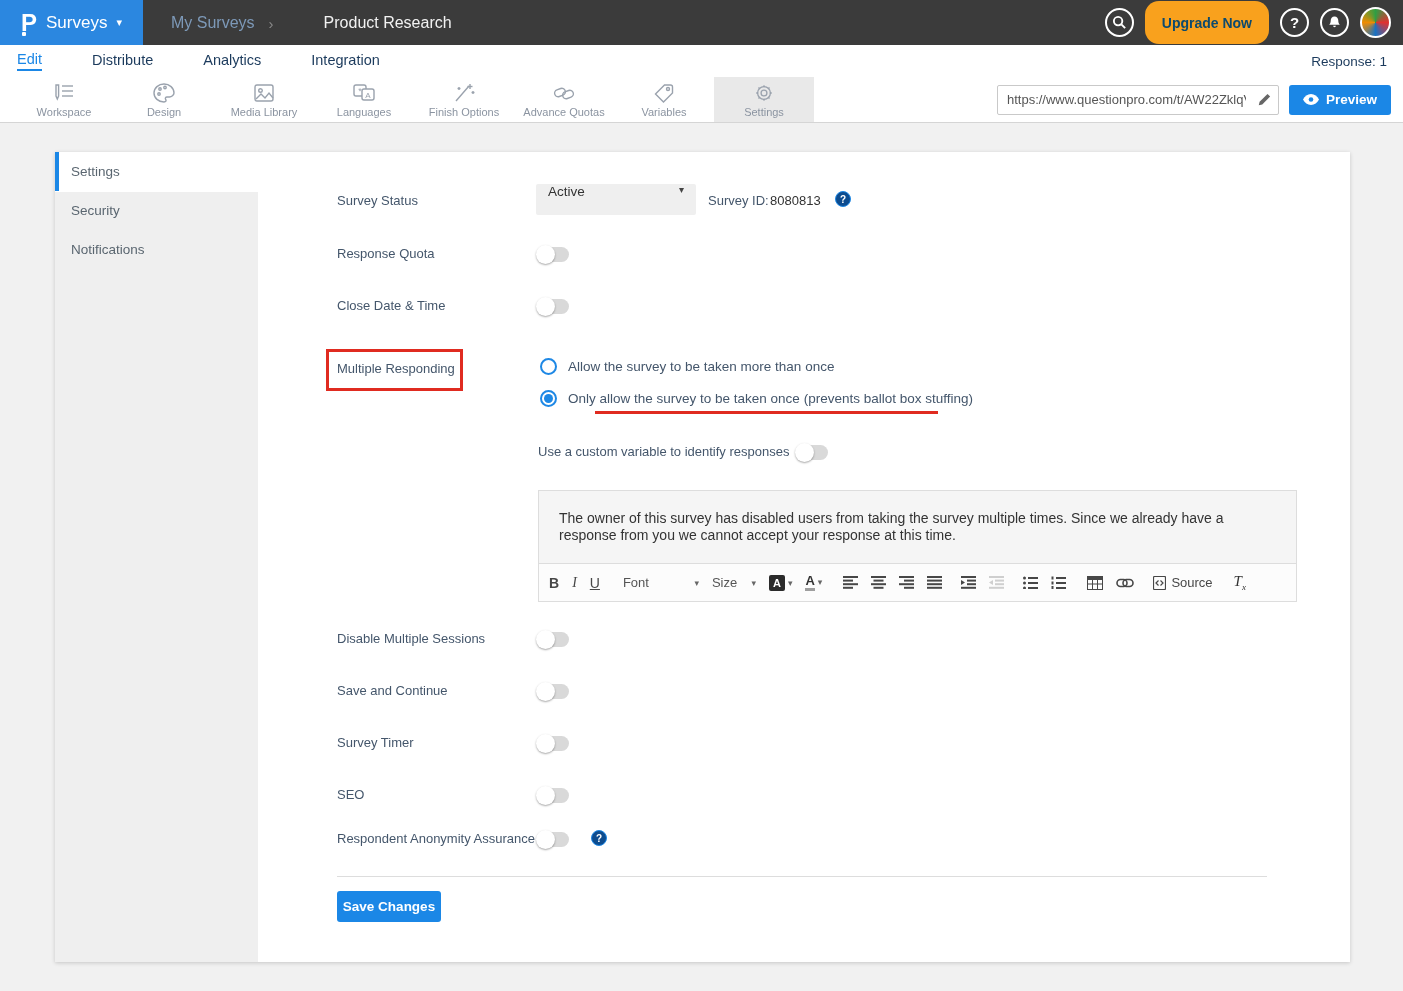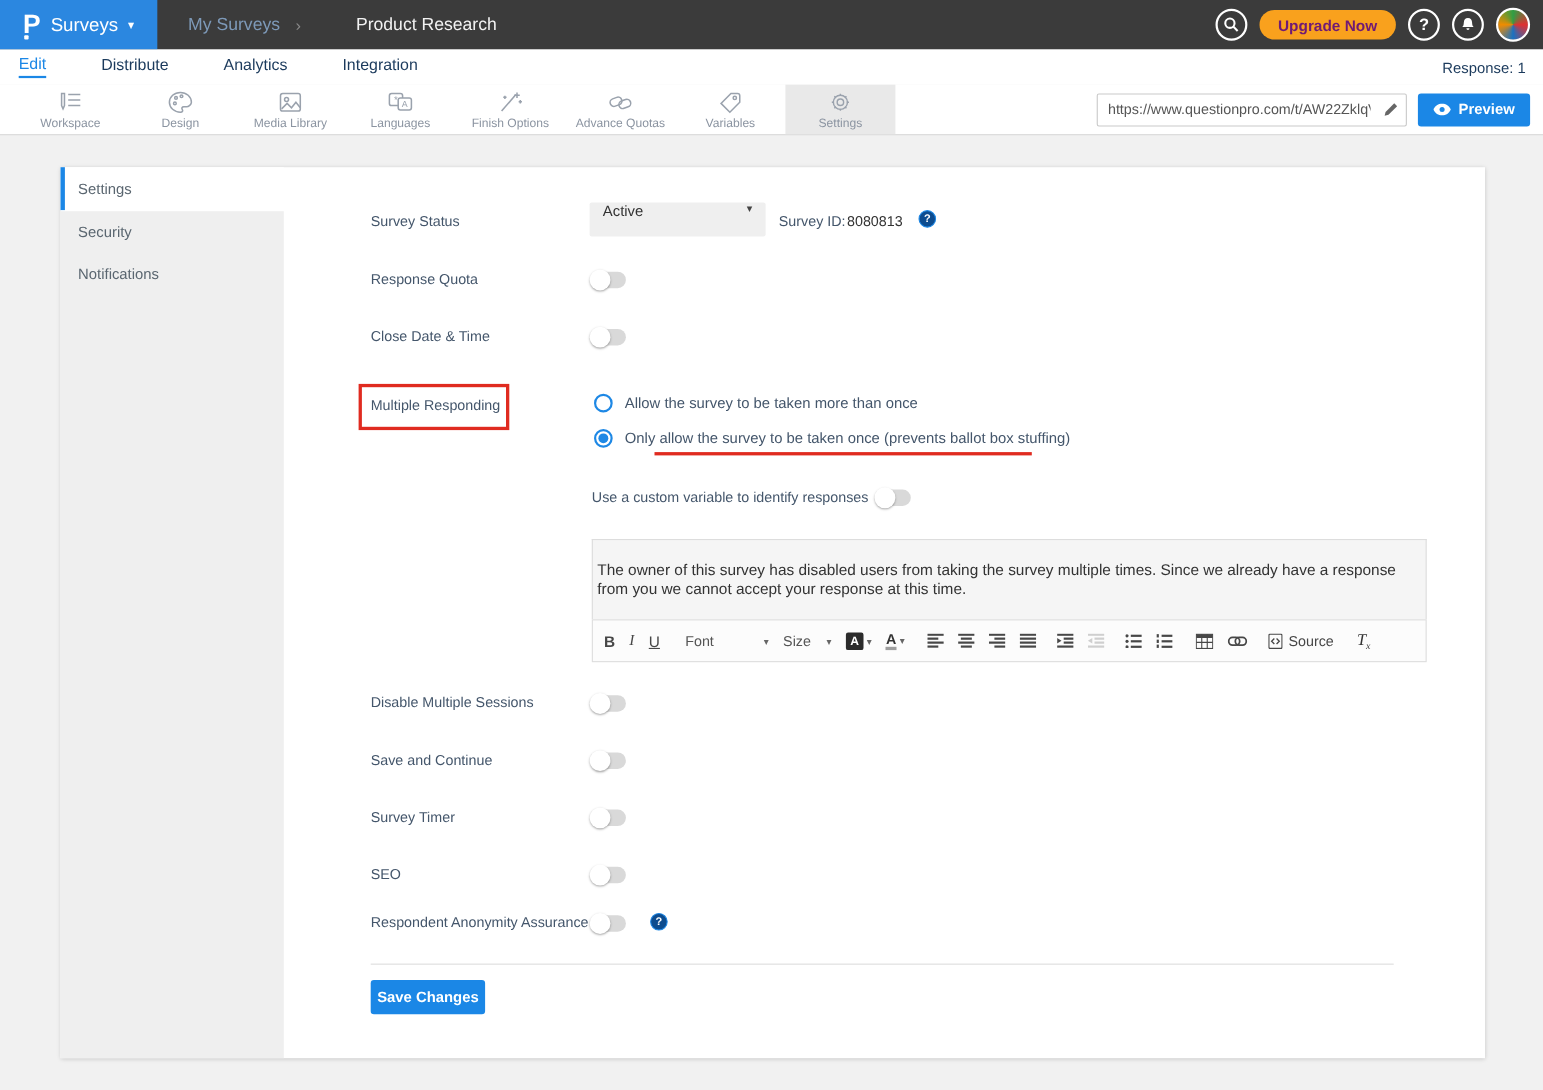--- a/index.html
+++ b/index.html
@@ -12,21 +12,21 @@
   .logo-p { color:#fff; font-size:24px; font-weight:bold; position:relative; line-height:1; }
   .logo-p .p-dot { position:absolute; left:1px; bottom:-1px; width:4px; height:4px; background:#fff; border-radius:1px; }
   .logo-text { color:#fff; font-size:17px; }
   .logo-caret { color:#fff; font-size:11px; }
   .breadcrumb { display:flex; align-items:flex-end; gap:14px; margin-left:28px; font-size:16px; }
   .bc-parent { color:#7d99b8; cursor:pointer; }
   .bc-sep { color:#8a8a8a; font-size:15px; }
   .bc-current { color:#f2f2f2;padding-left:36px; }
   .topbar-right { margin-left:auto; display:flex; align-items:center; gap:11px; padding-right:12px; }
   .circle-btn { width:29px; height:29px; border:2px solid #fff; border-radius:50%; display:flex; align-items:center; justify-content:center; color:#fff; font-weight:bold; font-size:15px; cursor:pointer; background:transparent; }
-  .upgrade-btn { background:#f9a11d; color:#701a75; font-weight:bold; font-size:14px; border:none; border-radius:14px; height:27px; padding:0 17px; cursor:pointer; }
+  .upgrade-btn { background:#f9a11d; color:#0c4a6e; font-weight:bold; font-size:14px; border:none; border-radius:14px; height:43px; padding:0 17px; cursor:pointer; }
   .avatar { width:31px; height:31px; border:2px solid #fff; border-radius:50%; background:conic-gradient(#2f9e44,#e03131,#1971c2,#f08c00,#2f9e44); cursor:pointer; overflow:hidden; }
 
   
   .navrow { position:absolute; left:0; top:45px; width:1403px; height:32px; background:#fff; display:flex; align-items:center; font-size:14.5px; }
   .nav-tab { margin-left:50px; color:#1b3a5c; cursor:pointer; padding-bottom:2px; }
   .nav-tab:first-child { margin-left:17px; }
   .nav-tab.active { color:#1b87e6; border-bottom:2px solid #1b87e6;text-align:right; }
   .response-count { margin-left:auto; margin-right:16px; color:#1b3a5c; font-size:13.5px; }
 
   
@@ -59,21 +59,21 @@
   .toggle { position:absolute; width:31px; height:15px; background:#d9d9d9; border-radius:8px; cursor:pointer; }
   .toggle .knob { position:absolute; left:-2px; top:-2px; width:19px; height:19px; background:#fff; border-radius:50%; box-shadow:0 1px 2px rgba(0,0,0,0.35); }
 
   .red-box { position:absolute; left:271px; top:197px; width:137px; height:42px; border:3px solid #e02b20; }
   .radio-row { position:absolute; display:flex; align-items:center; gap:11px; cursor:pointer; }
   .radio { width:17px; height:17px; border-radius:50%; border:2px solid #1e88e5; background:#fff; display:flex; align-items:center; justify-content:center; }
   .radio .dot { width:9px; height:9px; border-radius:50%; background:#1e88e5; }
   .radio-label { font-size:13.5px; color:#44566b; }
   .red-underline { position:absolute; left:540px; top:259px; width:343px; height:3px; background:#e02b20; }
 
-  .msg-box { position:absolute; left:483px; top:338px; width:759px; height:73px; background:#f5f5f5; border:1px solid #ddd; border-bottom:none; padding:19px 20px 0 4px; font-size:14px; color:#333; line-height:1.18; }
+  .msg-box { position:absolute; left:483px; top:338px; width:759px; height:73px; background:#f5f5f5; border:1px solid #ddd; border-bottom:none; padding:19px 20px 0 20px; font-size:14px; color:#333; line-height:1.18; }
   .editor-bar { position:absolute; left:483px; top:411px; width:759px; height:39px; background:#fcfcfc; border:1px solid #ddd; display:flex; align-items:center; padding:0 10px; gap:13px; }
   .ed-btn { display:flex; align-items:center; gap:3px; color:#474747; font-size:14px; cursor:pointer; }
   .ed-b { font-weight:bold; }
   .ed-i { font-style:italic; font-family:"Liberation Serif",serif; }
   .ed-u { text-decoration:underline; }
   .ed-dd { display:flex; align-items:center; gap:14px; color:#555; font-size:13px; cursor:pointer; }
   .ed-caret { font-size:9px; color:#666; }
   .bg-a { width:16px; height:16px; background:#2b2b2b; color:#fff; font-size:11px; font-weight:bold; display:flex; align-items:center; justify-content:center; border-radius:2px; }
   .col-a { font-size:13px; font-weight:bold; color:#333; border-bottom:3px solid #9e9e9e; line-height:1.05; }
   .ed-btn.disabled svg rect, .ed-btn.disabled svg path { fill:#cfcfcf; }

